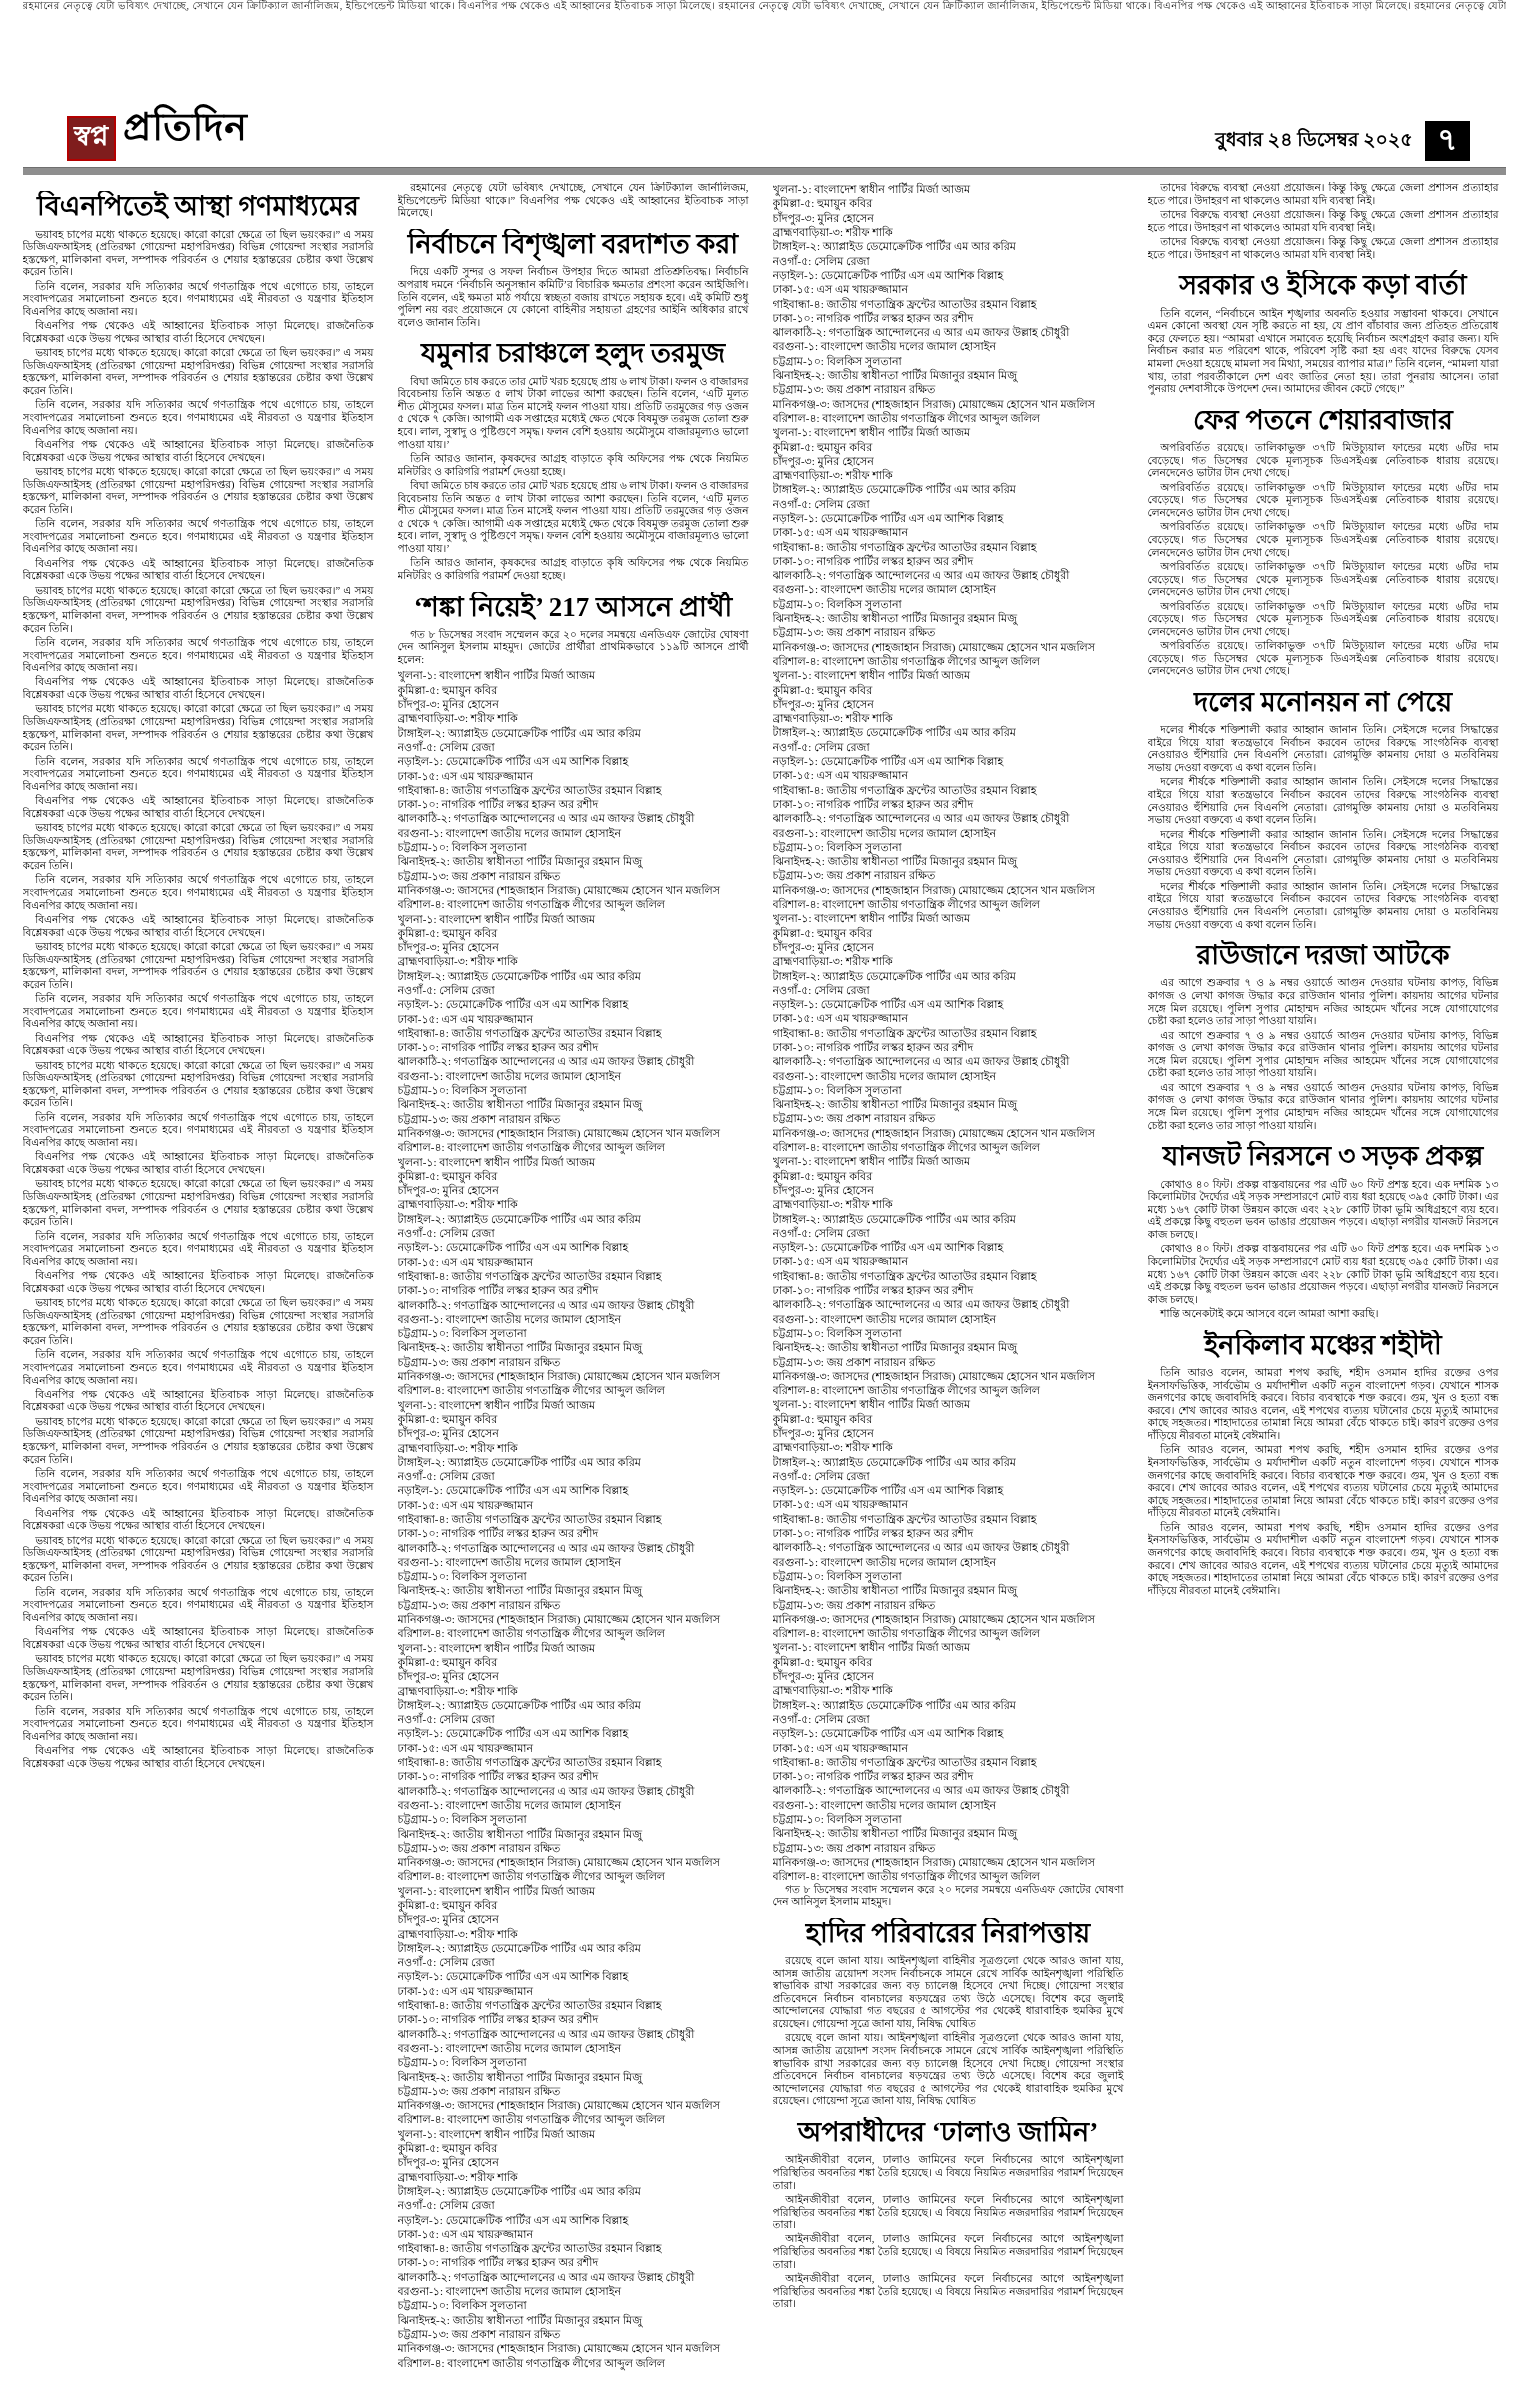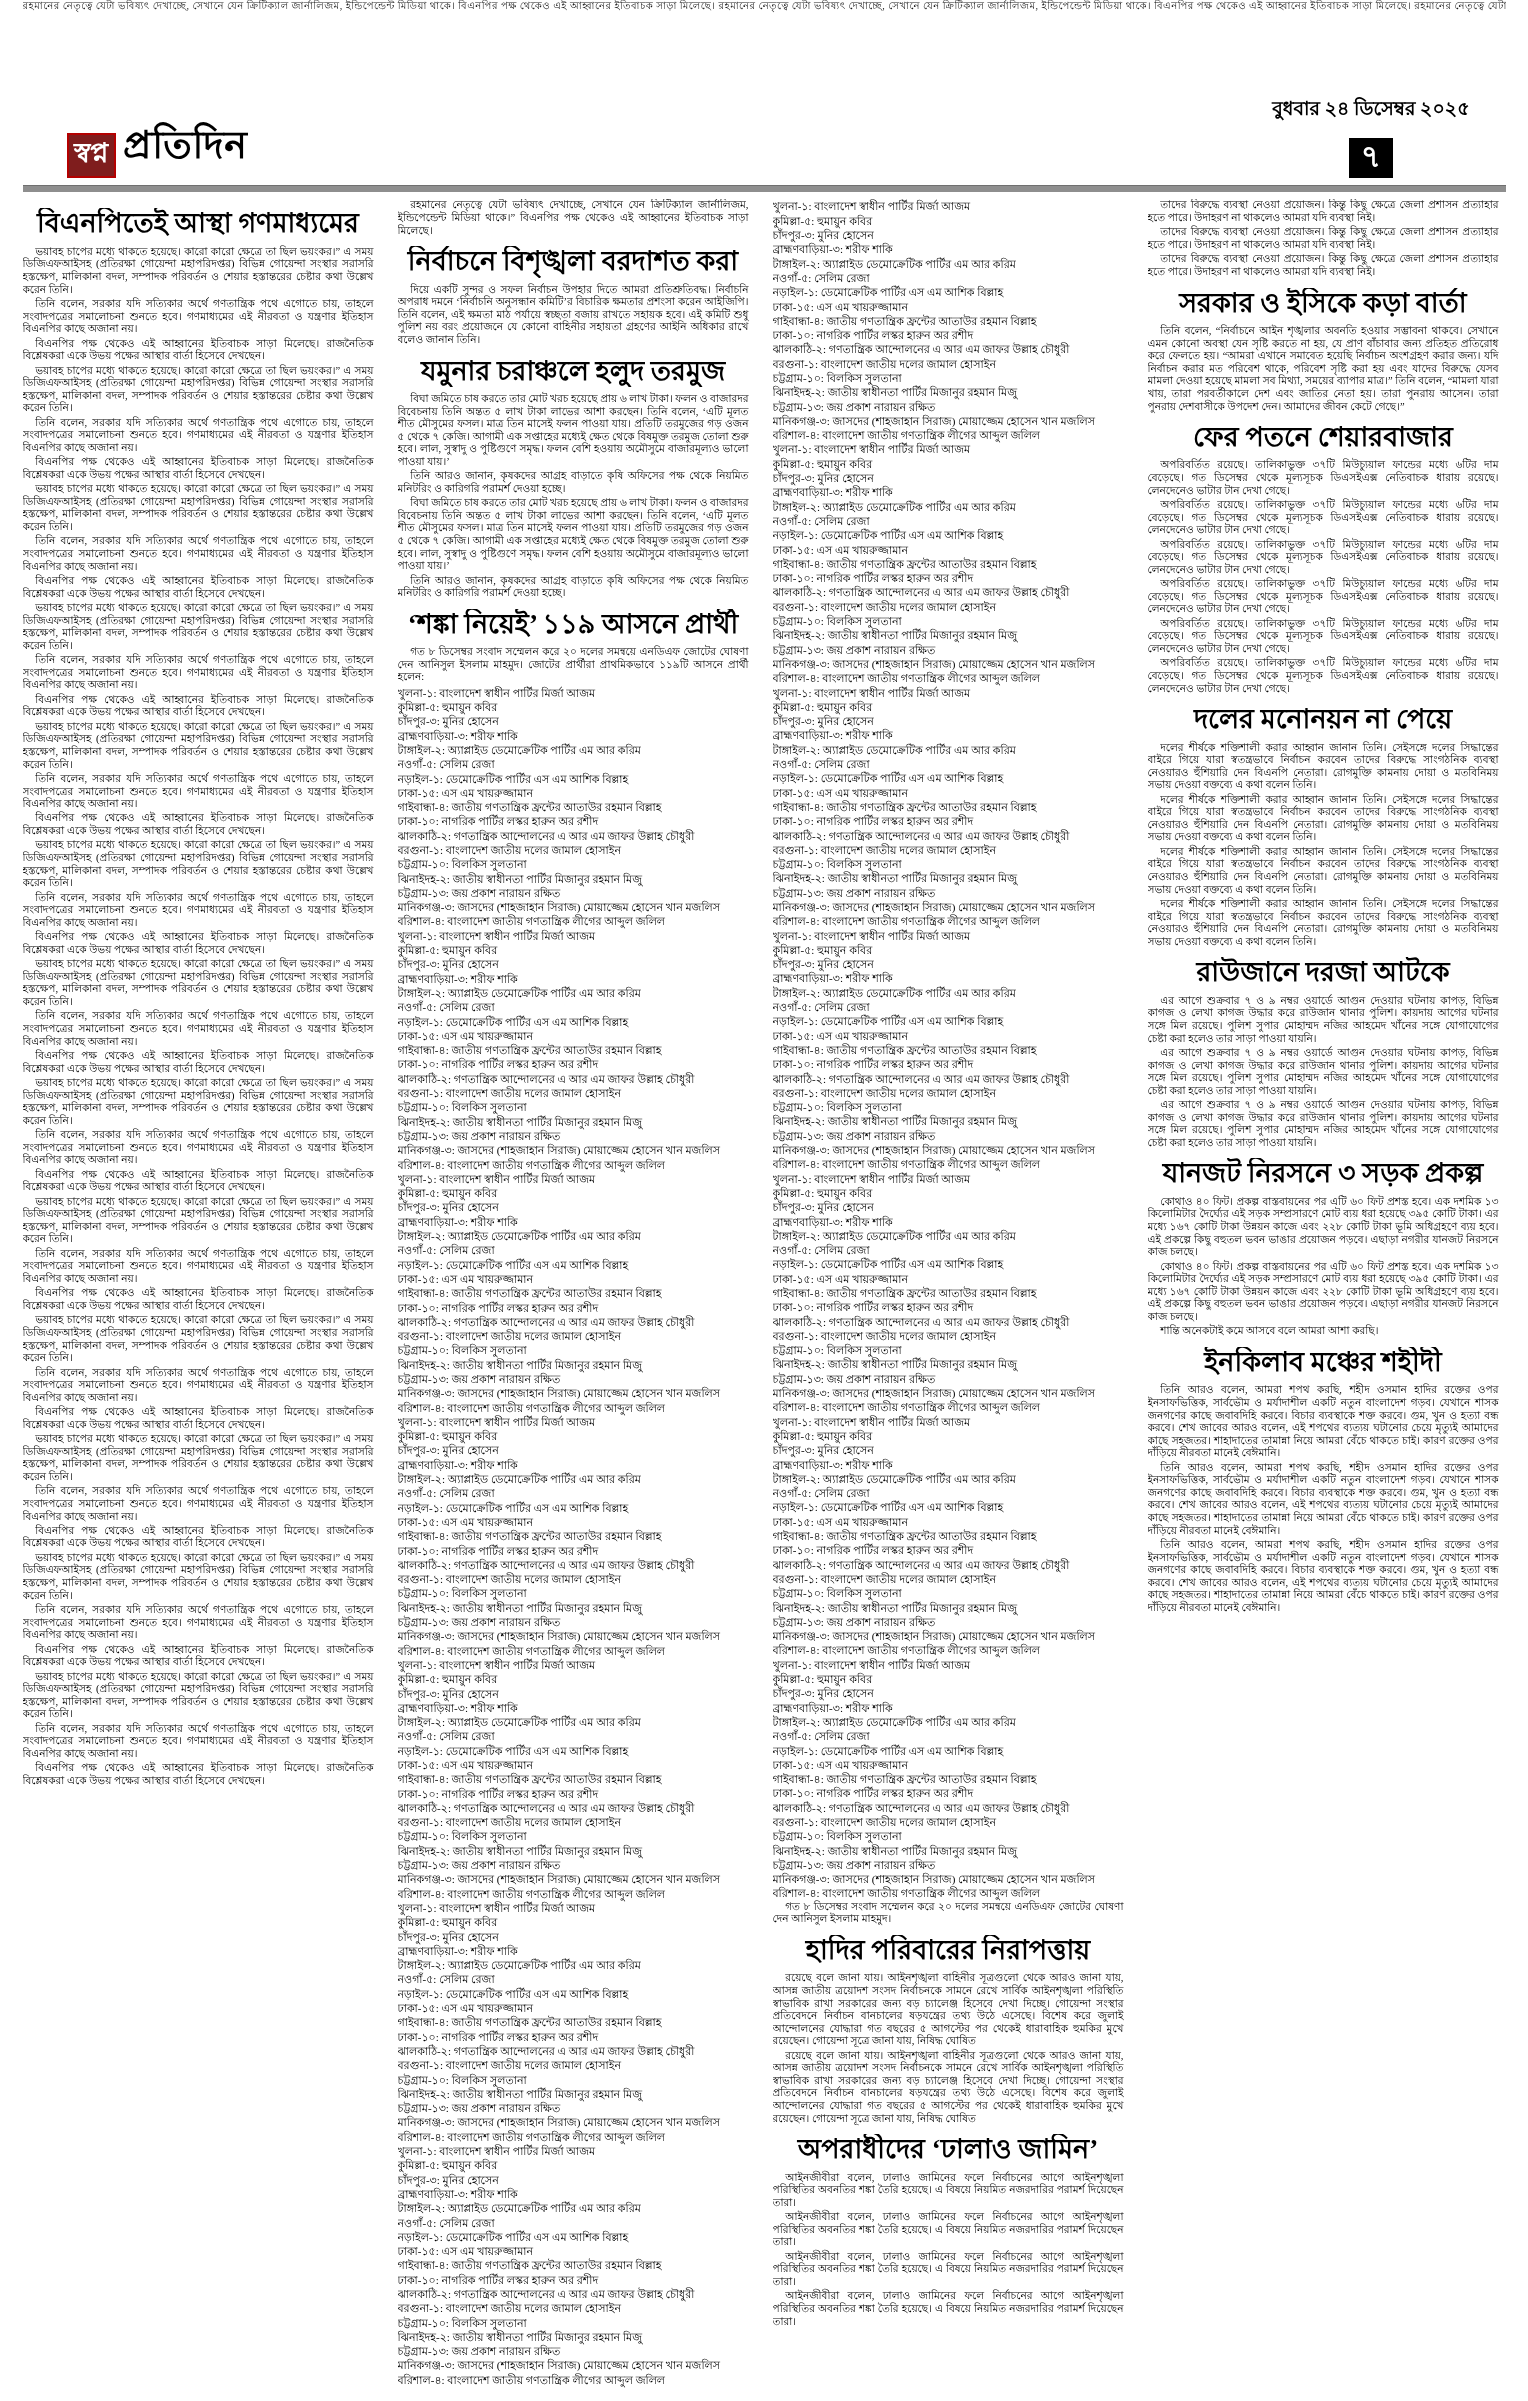--- a/index.html
+++ b/index.html
@@ -21,21 +21,21 @@
   .logo-box{
     background:#7f1d1d;color:#fff;border:2.7px solid #b40000;
     font-size:27px;font-weight:bold;line-height:1;padding:5.5px 5.5px 9px 5.5px;
     font-family:"Liberation Sans", sans-serif;
     margin-top:22px;
   }
   .logo-rest{
     font-size:38px;font-weight:bold;line-height:1;letter-spacing:0.9px;
     font-family:"Liberation Sans", sans-serif;
   }
-  .mast-right{display:flex;align-items:center;gap:12.7px;flex-direction:column;}
+  .mast-right{display:flex;align-items:center;gap:12.7px;}
   .date{font-size:19px;font-weight:bold;}
   .page-num-box{
     background:#000;color:#fff;font-size:31px;font-weight:bold;
     padding:2.7px 12px 6.4px 12px;line-height:1;
     font-family:"Liberation Sans", sans-serif;
   }
   .rule{height:6.4px;background:#8e8e8e;border-top:0.9px solid #6f6f6f;margin-top:6.4px;}
   .content{
     display:flex;gap:24px;margin-top:7.3px;height:2190px;overflow:hidden;
   }
@@ -119,21 +119,21 @@
       </div>
       <div class="col">
         <p class="para">রহমানের নেতৃত্বে যেটা ভবিষ্যৎ দেখাচ্ছে, সেখানে যেন ক্রিটিক্যাল জার্নালিজম, ইন্ডিপেন্ডেন্ট মিডিয়া থাকে।” বিএনপির পক্ষ থেকেও এই আহ্বানের ইতিবাচক সাড়া মিলেছে।</p>
         <h2 class="headline">নির্বাচনে বিশৃঙ্খলা বরদাশত করা</h2>
         <p class="para">দিয়ে একটি সুন্দর ও সফল নির্বাচন উপহার দিতে আমরা প্রতিশ্রুতিবদ্ধ। নির্বাচনি অপরাধ দমনে ‘নির্বাচনি অনুসন্ধান কমিটি’র বিচারিক ক্ষমতার প্রশংসা করেন আইজিপি। তিনি বলেন, এই ক্ষমতা মাঠ পর্যায়ে স্বচ্ছতা বজায় রাখতে সহায়ক হবে। এই কমিটি শুধু পুলিশ নয় বরং প্রয়োজনে যে কোনো বাহিনীর সহায়তা গ্রহণের আইনি অধিকার রাখে বলেও জানান তিনি।</p>
         <h2 class="headline">যমুনার চরাঞ্চলে হলুদ তরমুজ</h2>
         <p class="para">বিঘা জমিতে চাষ করতে তার মোট খরচ হয়েছে প্রায় ৬ লাখ টাকা। ফলন ও বাজারদর বিবেচনায় তিনি অন্তত ৫ লাখ টাকা লাভের আশা করছেন। তিনি বলেন, ‘এটি মূলত শীত মৌসুমের ফসল। মাত্র তিন মাসেই ফলন পাওয়া যায়। প্রতিটি তরমুজের গড় ওজন ৫ থেকে ৭ কেজি। আগামী এক সপ্তাহের মধ্যেই ক্ষেত থেকে বিষমুক্ত তরমুজ তোলা শুরু হবে। লাল, সুস্বাদু ও পুষ্টিগুণে সমৃদ্ধ। ফলন বেশি হওয়ায় অমৌসুমে বাজারমূল্যও ভালো পাওয়া যায়।’</p>
         <p class="para">তিনি আরও জানান, কৃষকদের আগ্রহ বাড়াতে কৃষি অফিসের পক্ষ থেকে নিয়মিত মনিটরিং ও কারিগরি পরামর্শ দেওয়া হচ্ছে।</p>
         <p class="para">বিঘা জমিতে চাষ করতে তার মোট খরচ হয়েছে প্রায় ৬ লাখ টাকা। ফলন ও বাজারদর বিবেচনায় তিনি অন্তত ৫ লাখ টাকা লাভের আশা করছেন। তিনি বলেন, ‘এটি মূলত শীত মৌসুমের ফসল। মাত্র তিন মাসেই ফলন পাওয়া যায়। প্রতিটি তরমুজের গড় ওজন ৫ থেকে ৭ কেজি। আগামী এক সপ্তাহের মধ্যেই ক্ষেত থেকে বিষমুক্ত তরমুজ তোলা শুরু হবে। লাল, সুস্বাদু ও পুষ্টিগুণে সমৃদ্ধ। ফলন বেশি হওয়ায় অমৌসুমে বাজারমূল্যও ভালো পাওয়া যায়।’</p>
         <p class="para">তিনি আরও জানান, কৃষকদের আগ্রহ বাড়াতে কৃষি অফিসের পক্ষ থেকে নিয়মিত মনিটরিং ও কারিগরি পরামর্শ দেওয়া হচ্ছে।</p>
-        <h2 class="headline">‘শঙ্কা নিয়েই’ ১১৯ আসনে প্রার্থী</h2>
+        <h2 class="headline">‘শঙ্কা নিয়েই’ 217 আসনে প্রার্থী</h2>
         <p class="para">গত ৮ ডিসেম্বর সংবাদ সম্মেলন করে ২০ দলের সমন্বয়ে এনডিএফ জোটের ঘোষণা দেন আনিসুল ইসলাম মাহমুদ। জোটের প্রার্থীরা প্রাথমিকভাবে ১১৯টি আসনে প্রার্থী হলেন:</p>
         <div class="list-line">খুলনা-১: বাংলাদেশ স্বাধীন পার্টির মির্জা আজম</div>
         <div class="list-line">কুমিল্লা-৫: হুমায়ুন কবির</div>
         <div class="list-line">চাঁদপুর-৩: মুনির হোসেন</div>
         <div class="list-line">ব্রাহ্মণবাড়িয়া-৩: শরীফ শাকি</div>
         <div class="list-line">টাঙ্গাইল-২: অ্যাপ্লাইড ডেমোক্রেটিক পার্টির এম আর করিম</div>
         <div class="list-line">নওগাঁ-৫: সেলিম রেজা</div>
         <div class="list-line">নড়াইল-১: ডেমোক্রেটিক পার্টির এস এম আশিক বিল্লাহ</div>
         <div class="list-line">ঢাকা-১৫: এস এম খায়রুজ্জামান</div>
         <div class="list-line">গাইবান্ধা-৪: জাতীয় গণতান্ত্রিক ফ্রন্টের আতাউর রহমান বিল্লাহ</div>

